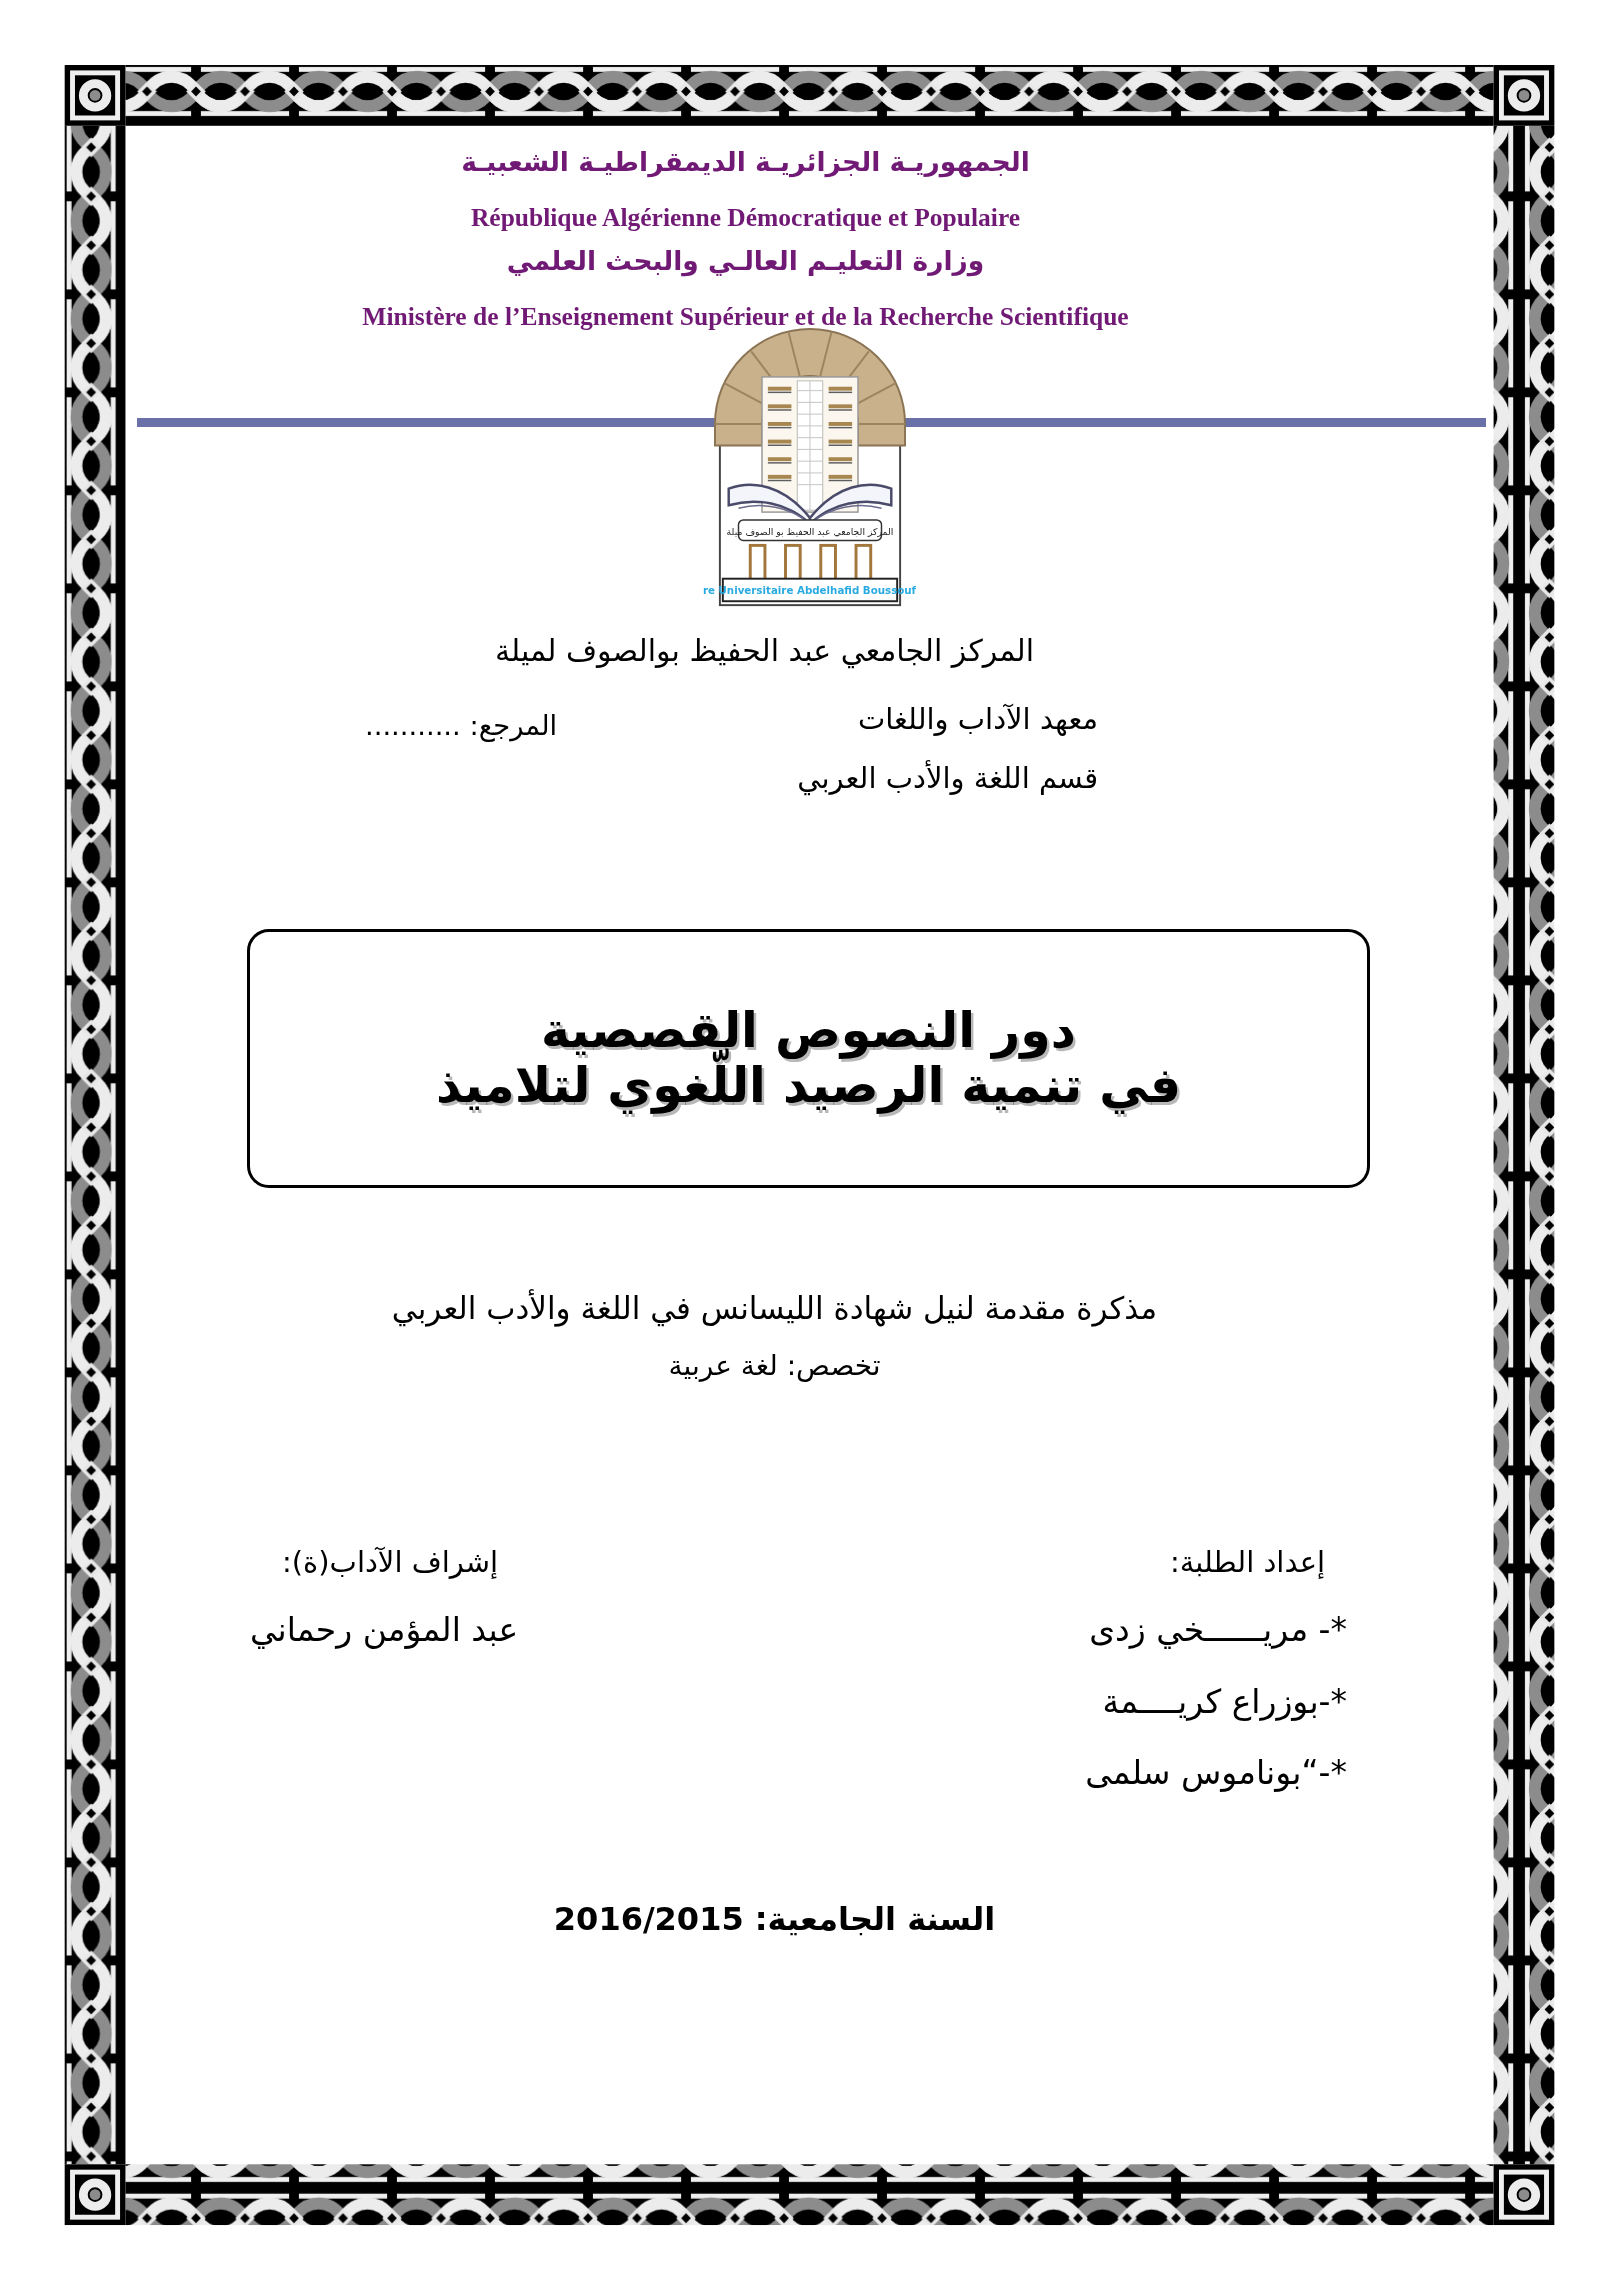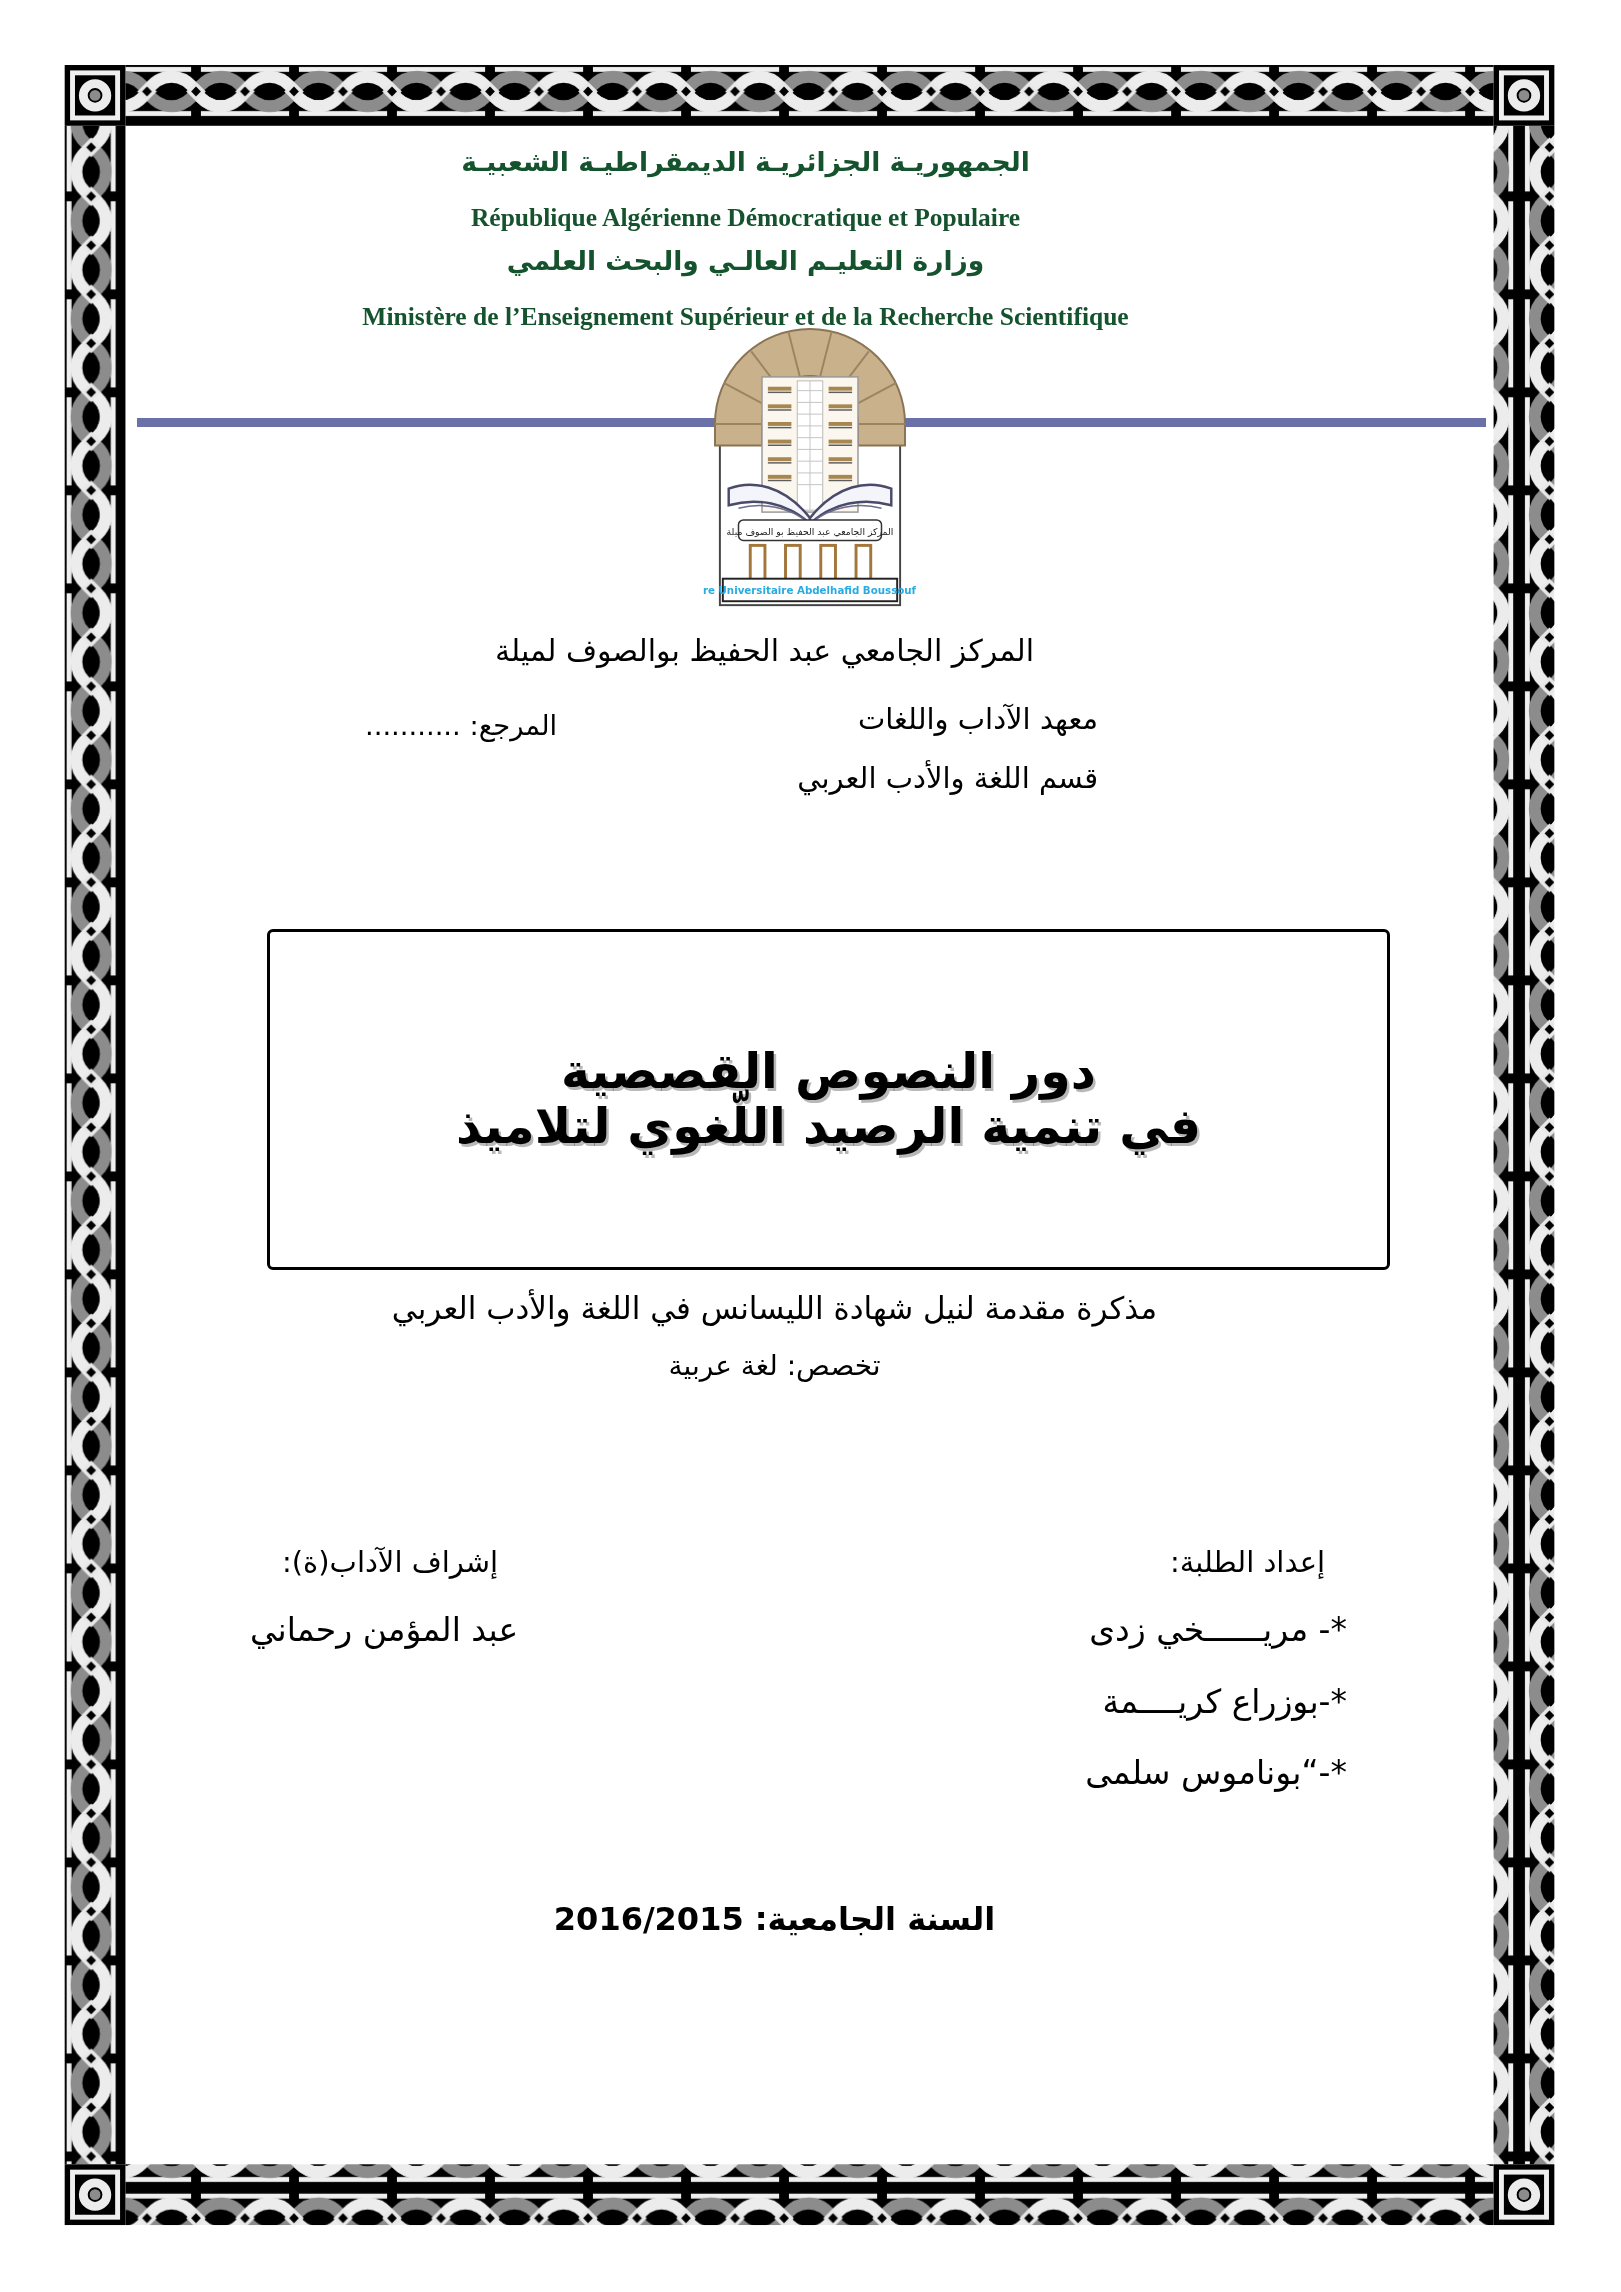--- a/index.html
+++ b/index.html
@@ -7,39 +7,38 @@
     position:relative;
     width:1621px;height:2293px;
     background:#ffffff;
     font-family:"DejaVu Sans",sans-serif;
     overflow:hidden;
   }
   .frame-svg{position:absolute;left:0;top:0;z-index:1;}
   .abs{position:absolute;z-index:3;}
   .rtl{direction:rtl;unicode-bidi:embed;}
 
-  .header-block{left:69px;width:1353px;top:145px;text-align:center;color:#14532d;}
+  .header-block{left:69px;width:1353px;top:145px;text-align:center;color:#701a75;}
   .hdr-ar{font-weight:bold;font-size:26.5px;line-height:1.25;font-family:"DejaVu Sans",sans-serif;}
   .hdr-fr{font-weight:bold;font-size:25.5px;line-height:1.2;font-family:"Liberation Serif",serif;margin-top:25px;margin-bottom:9.8px;}
 
   .divider{left:137px;top:418px;width:1349px;height:8.8px;z-index:2;}
 
   .logo-wrap{left:703px;top:326px;width:214px;height:286px;z-index:4;}
 
   .inst-name{top:633px;left:157px;width:1215px;text-align:center;font-size:30px;}
   .inst-institute{top:702px;right:523px;font-size:29px;}
   .inst-ref{top:710px;left:365px;font-size:27.4px;}
   .inst-dept{top:761px;right:523px;font-size:29px;}
 
   .title-box{
-    left:247px;top:929px;width:1123px;height:341px;
-    border:3.9px solid #000;border-radius:6px;
+    left:247px;top:929px;width:1123px;height:259px;
+    border:3.9px solid #000;border-radius:22px;
     display:flex;flex-direction:column;justify-content:center;align-items:center;
     box-sizing:border-box;
-    margin-left:20px;
   }
   .title-line{
     font-size:49px;font-weight:bold;line-height:1.12;
     color:#000;text-shadow:2.5px 2.5px 0 rgba(0,0,0,0.28);
     white-space:nowrap;
   }
 
   .subtitle1{top:1290px;left:65px;width:1419px;text-align:center;font-size:31px;}
   .subtitle2{top:1349px;left:65px;width:1419px;text-align:center;font-size:28px;}
 

